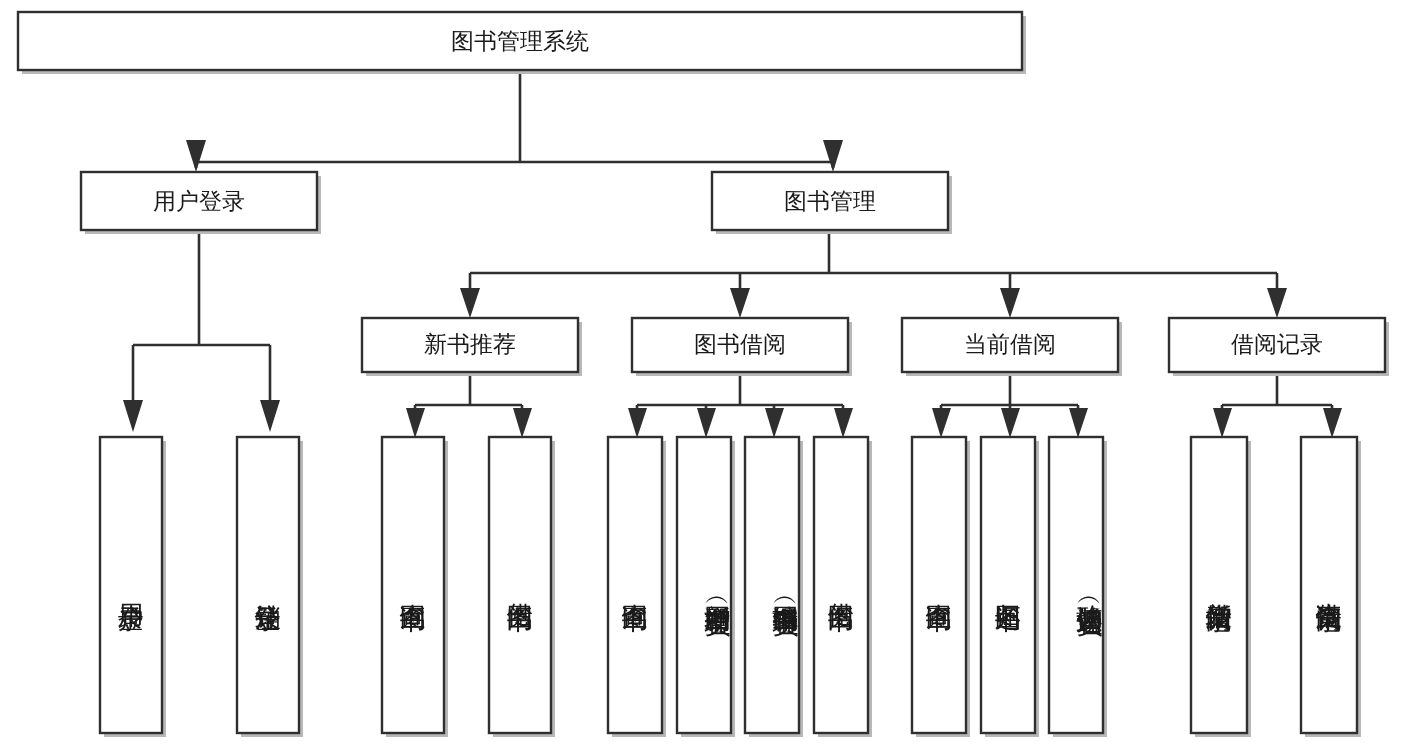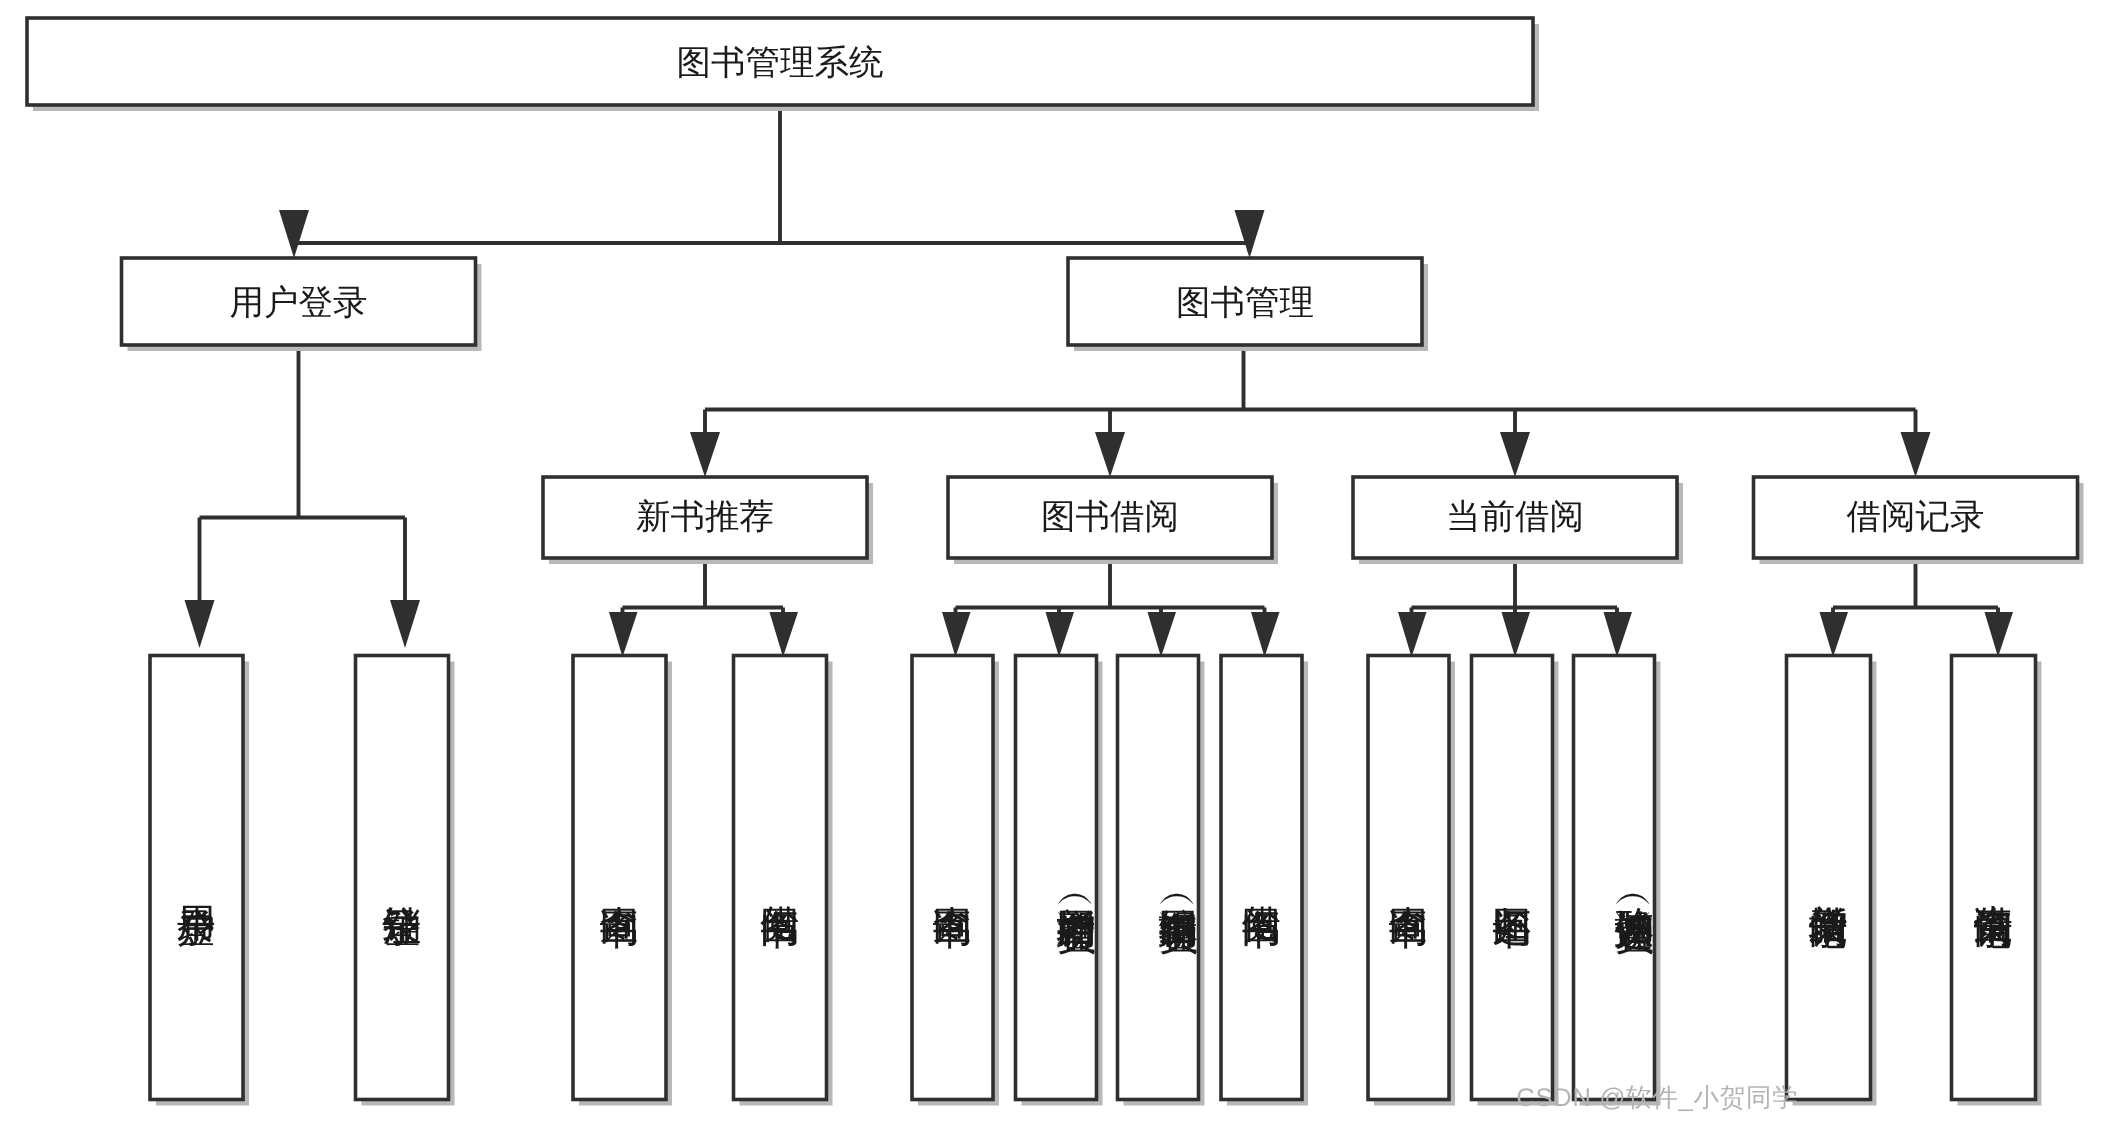--- a/index.html
+++ b/index.html
@@ -283,15 +283,14 @@
   <div class="node-label-v" style="left:912px; top:437px; width:54px; height:296px;">查询图书</div>
 
   <div class="node-label-v" style="left:981px; top:437px; width:54px; height:296px;">归还图书</div>
 
   <div class="node-label-v" style="left:1049px; top:437px; width:54px; height:296px; align-items:flex-start; padding-top:6px; box-sizing:border-box;">确认归还（管理员）</div>
 
   <div class="node-label-v" style="left:1191px; top:437px; width:56px; height:296px;">新增借阅记录</div>
 
   <div class="node-label-v" style="left:1301px; top:437px; width:56px; height:296px;">查询借阅记录</div>
 
-  <div class="watermark">CSDN @软件_小贺同学</div>
 
 </div>
 
 </body></html>

